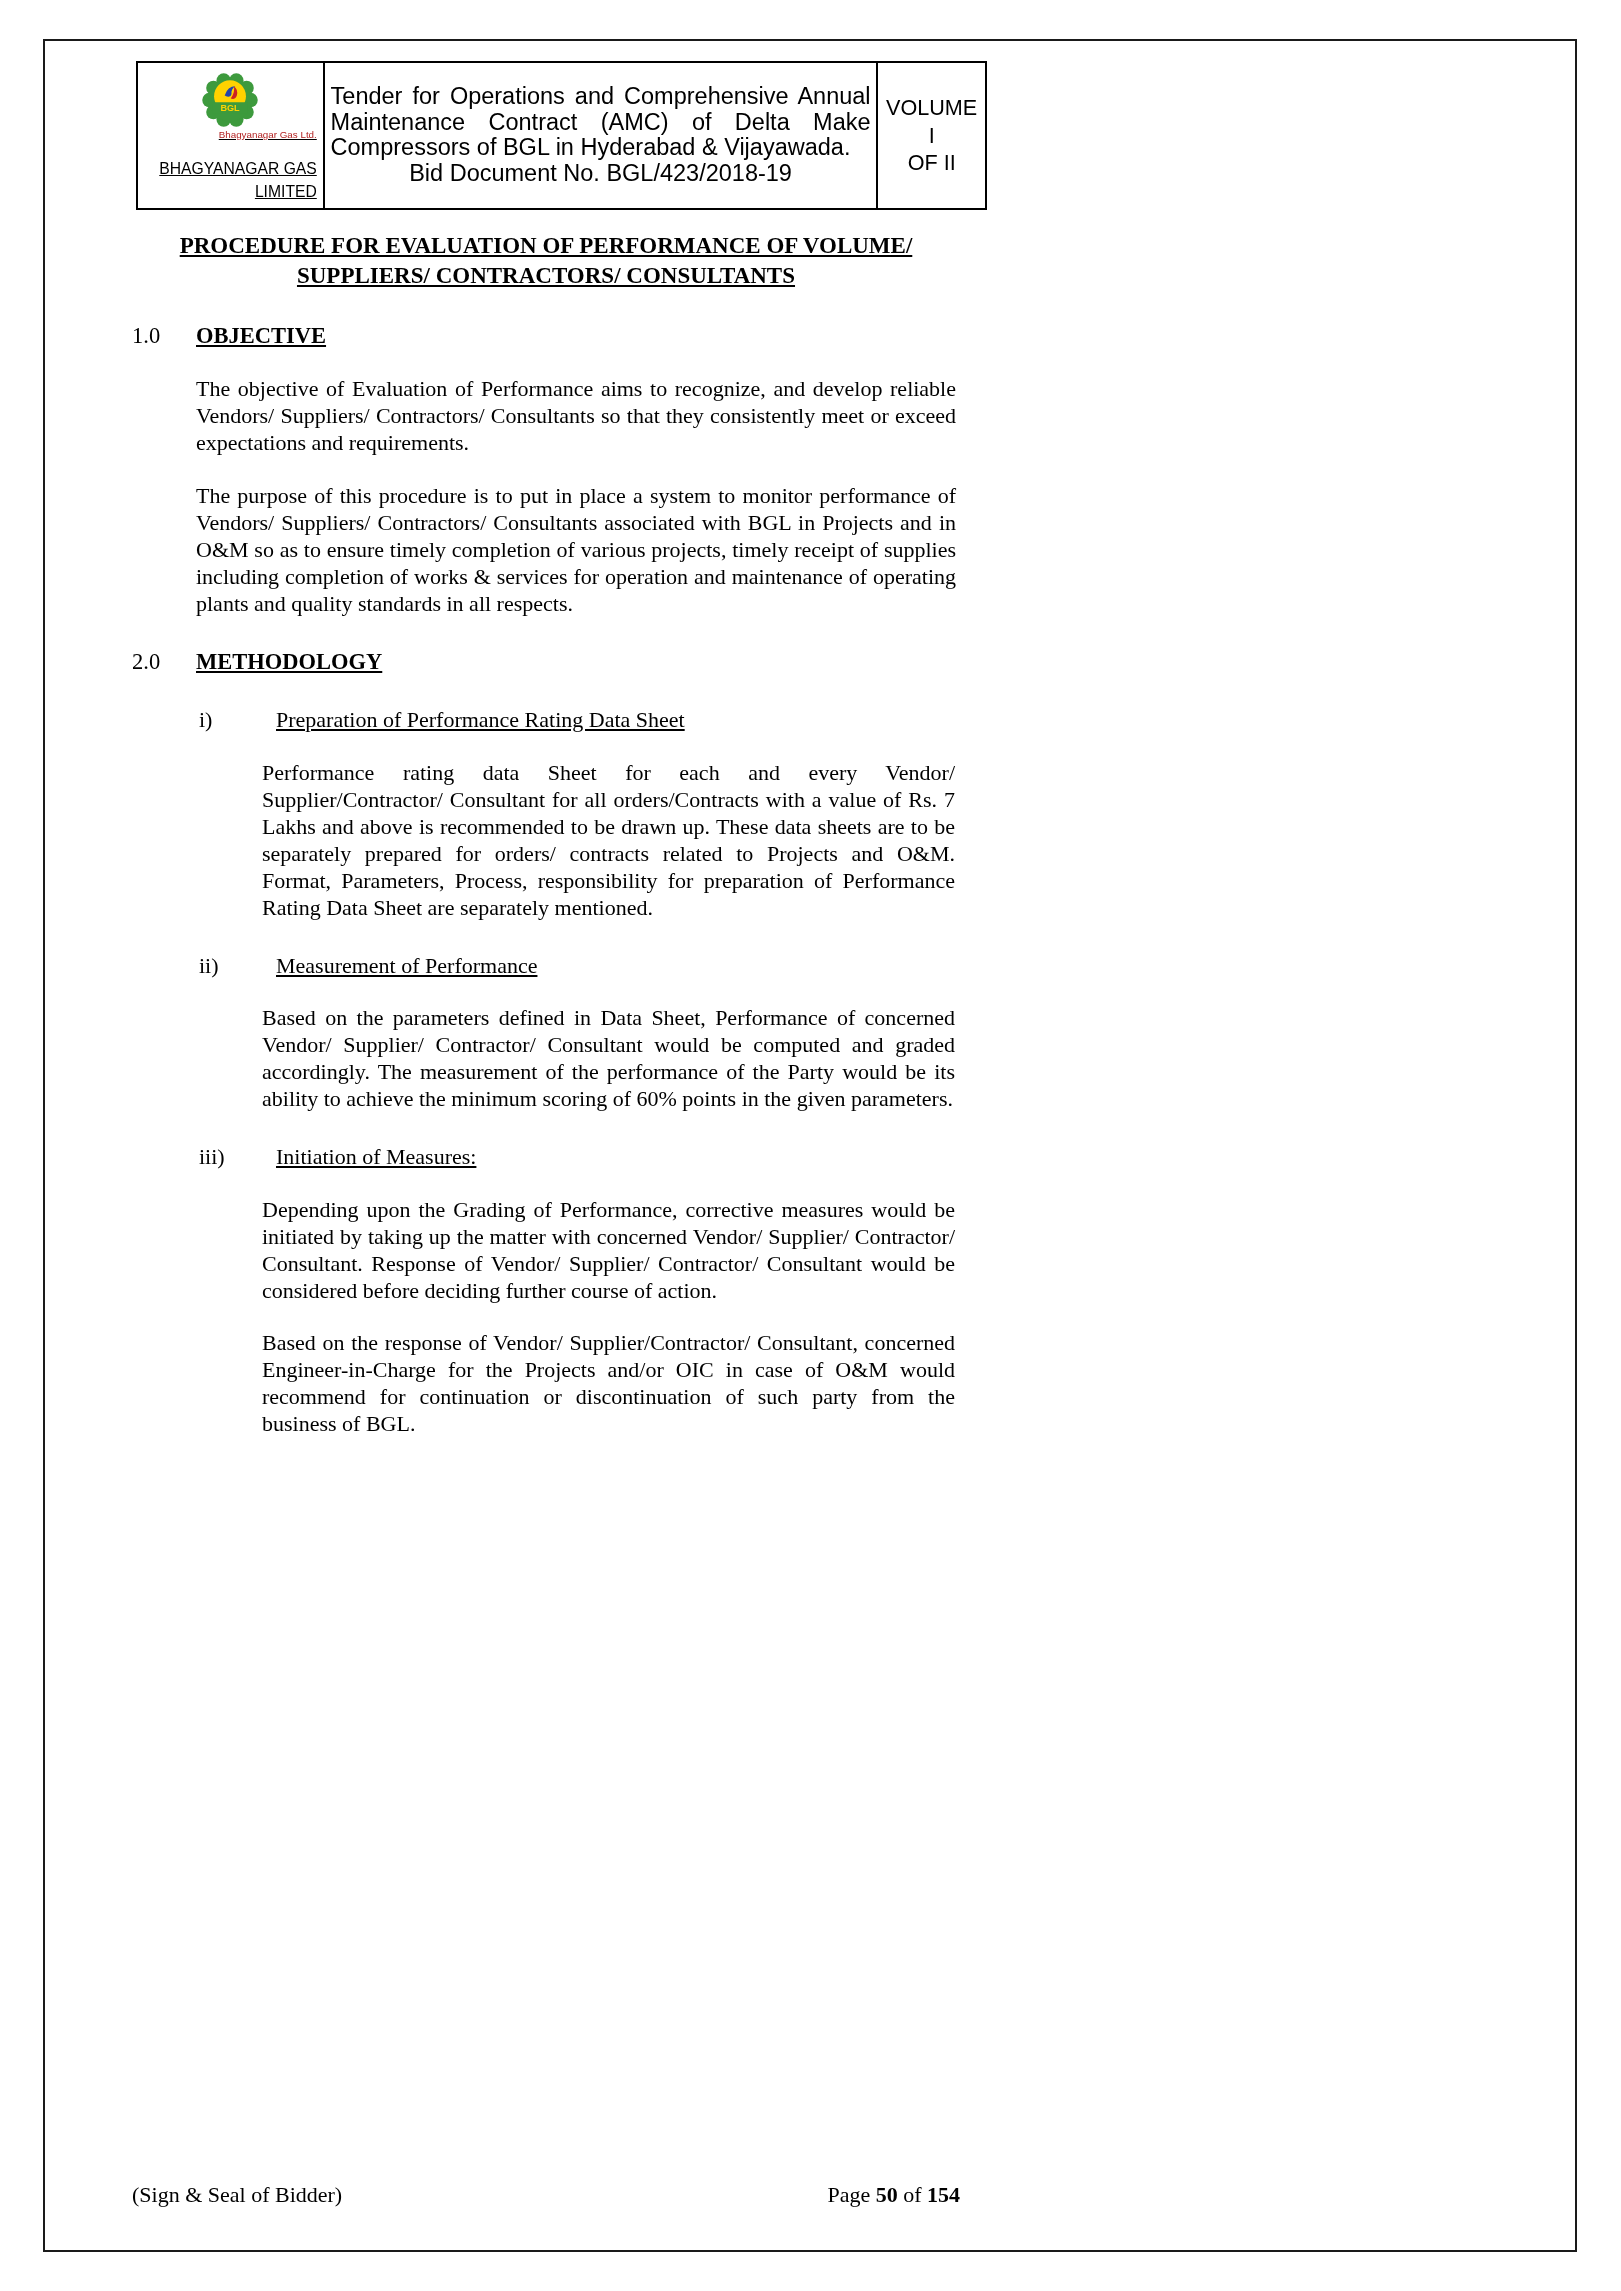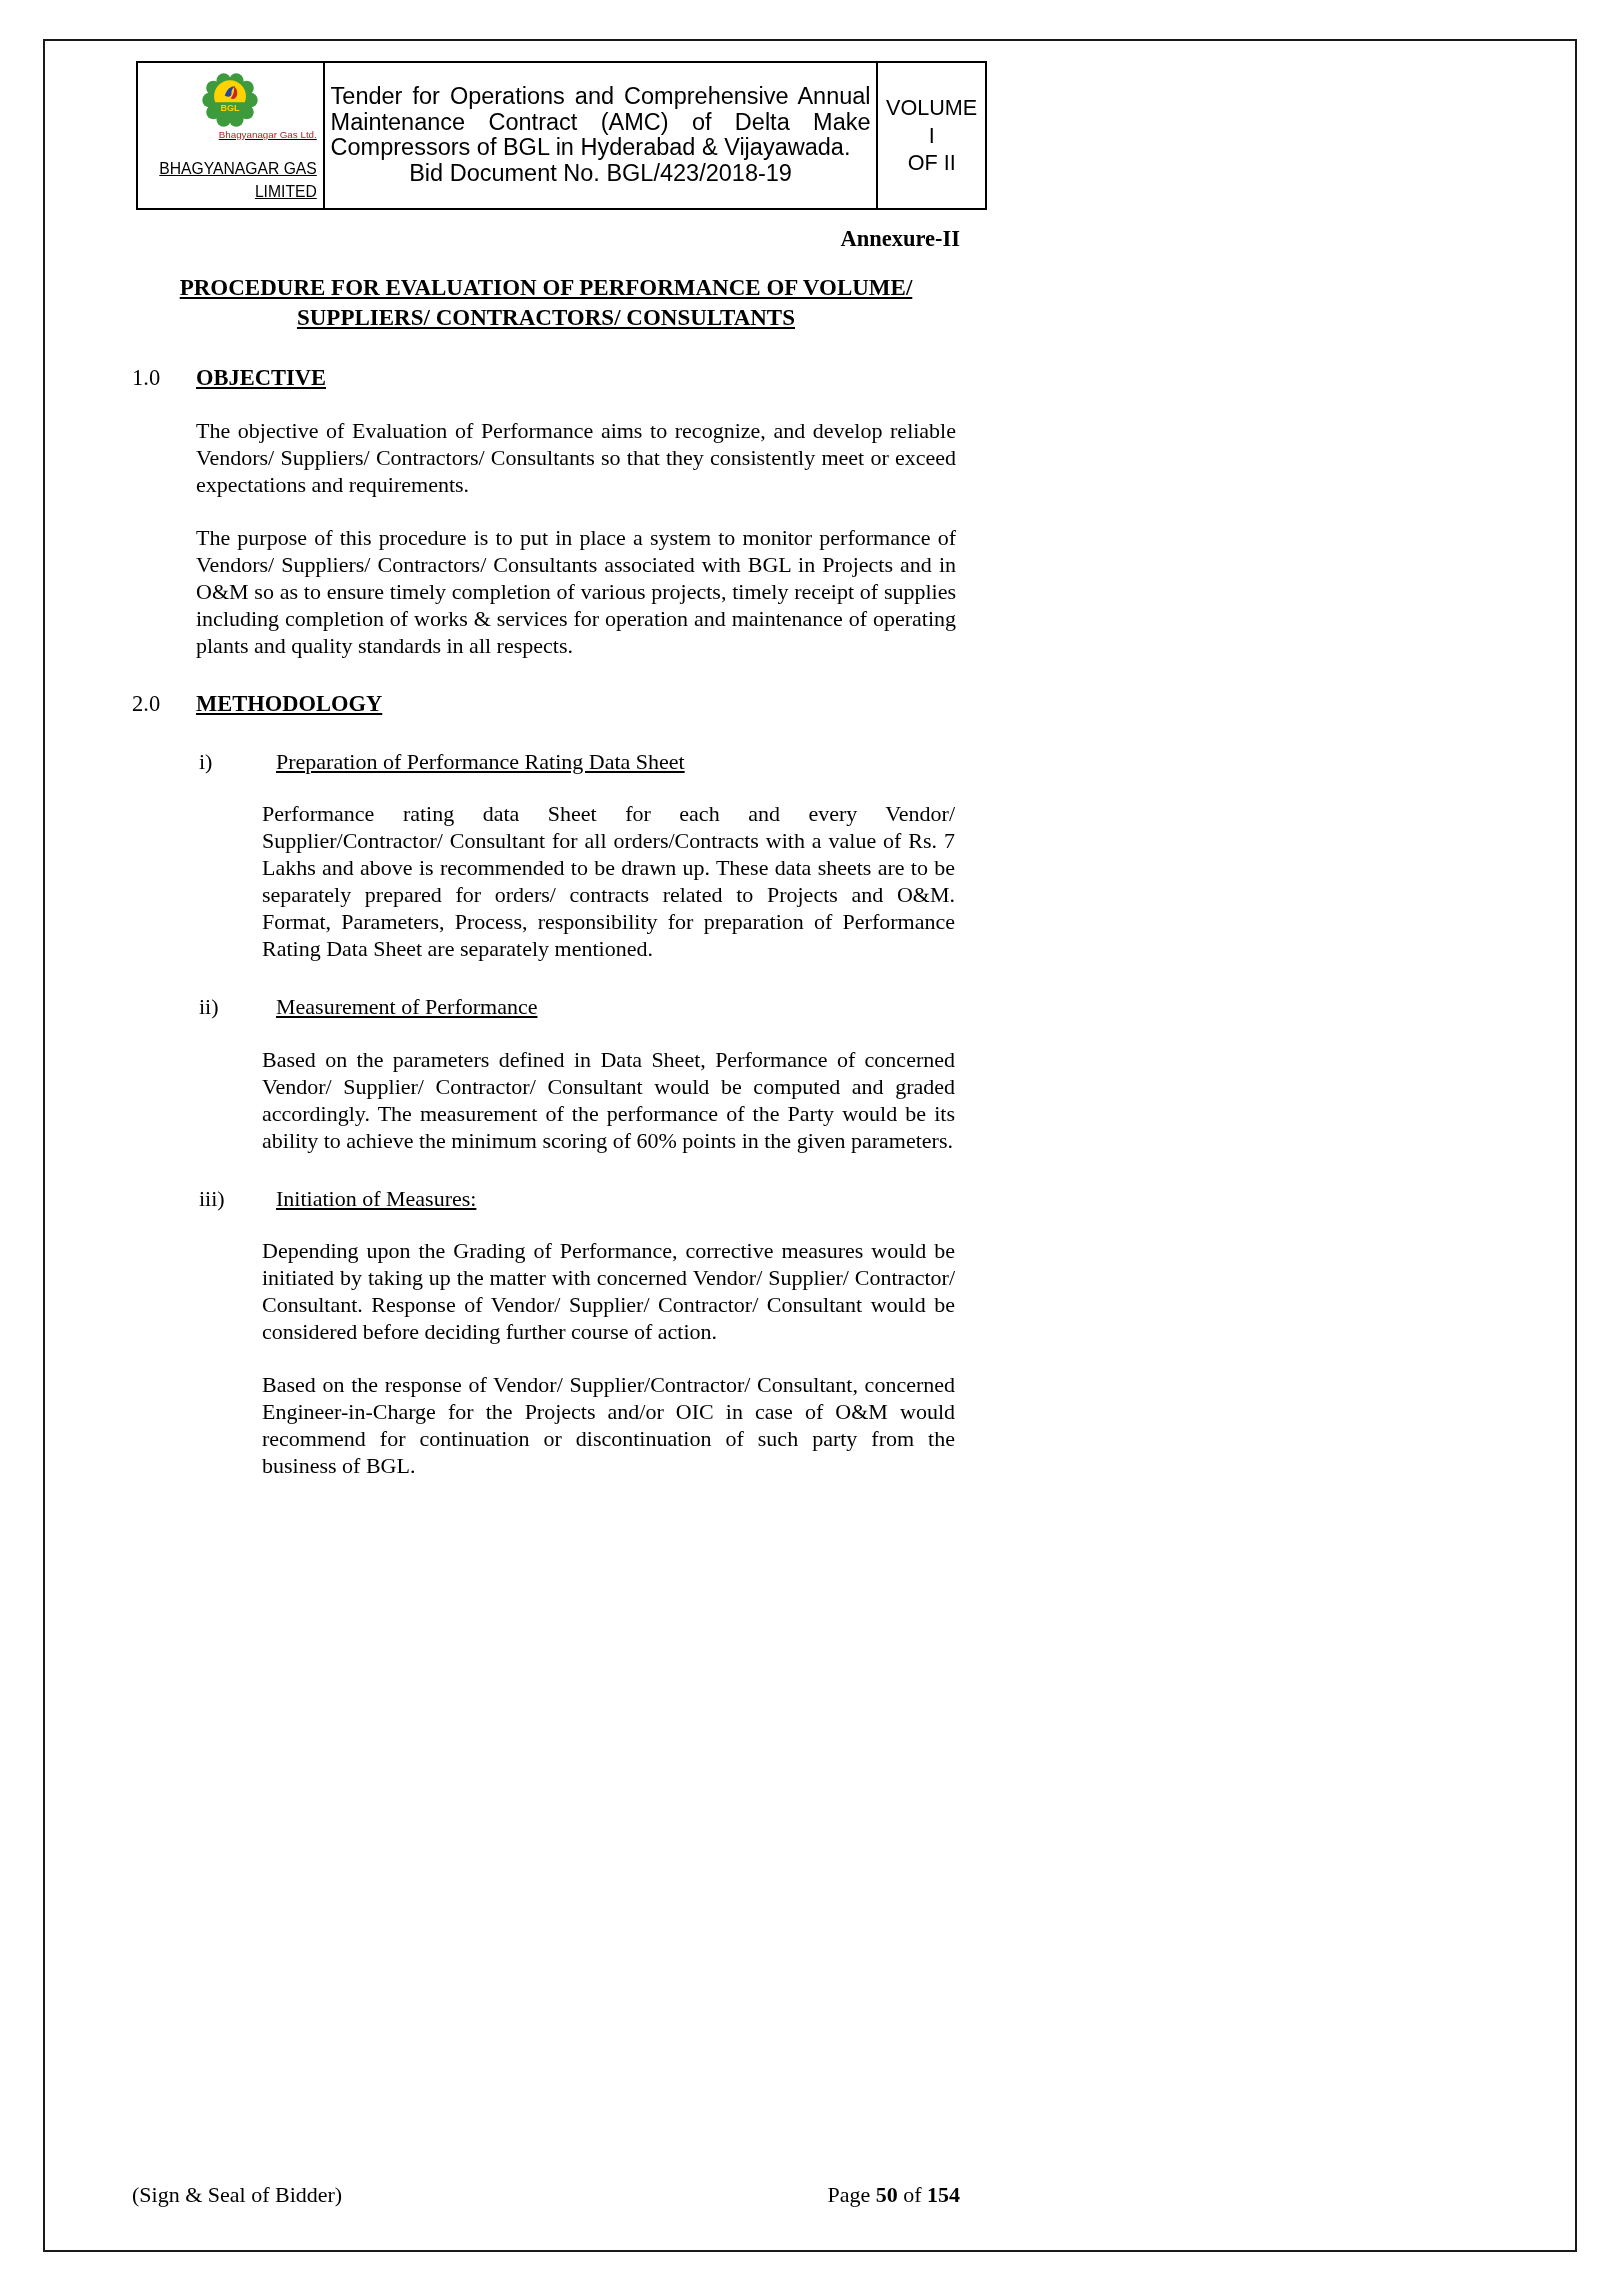--- a/index.html
+++ b/index.html
@@ -165,21 +165,20 @@
         <div class="bid-doc">Bid Document No. BGL/423/2018-19</div>
       </td>
       <td class="cell-volume">
         <div>VOLUME I
 OF II</div>
       </td>
     </tr>
   </tbody>
     </table>
 
-  <div class="annexure">Annexure-II</div>
 
   <div class="doc-title">
     <div class="doc-title-line">PROCEDURE FOR EVALUATION OF PERFORMANCE OF VOLUME/</div>
     <div class="doc-title-line">SUPPLIERS/ CONTRACTORS/ CONSULTANTS</div>
   </div>
 
   <div class="sec-head">
     <span class="sec-num">1.0</span>
     <span class="sec-title">OBJECTIVE</span>
   </div>

